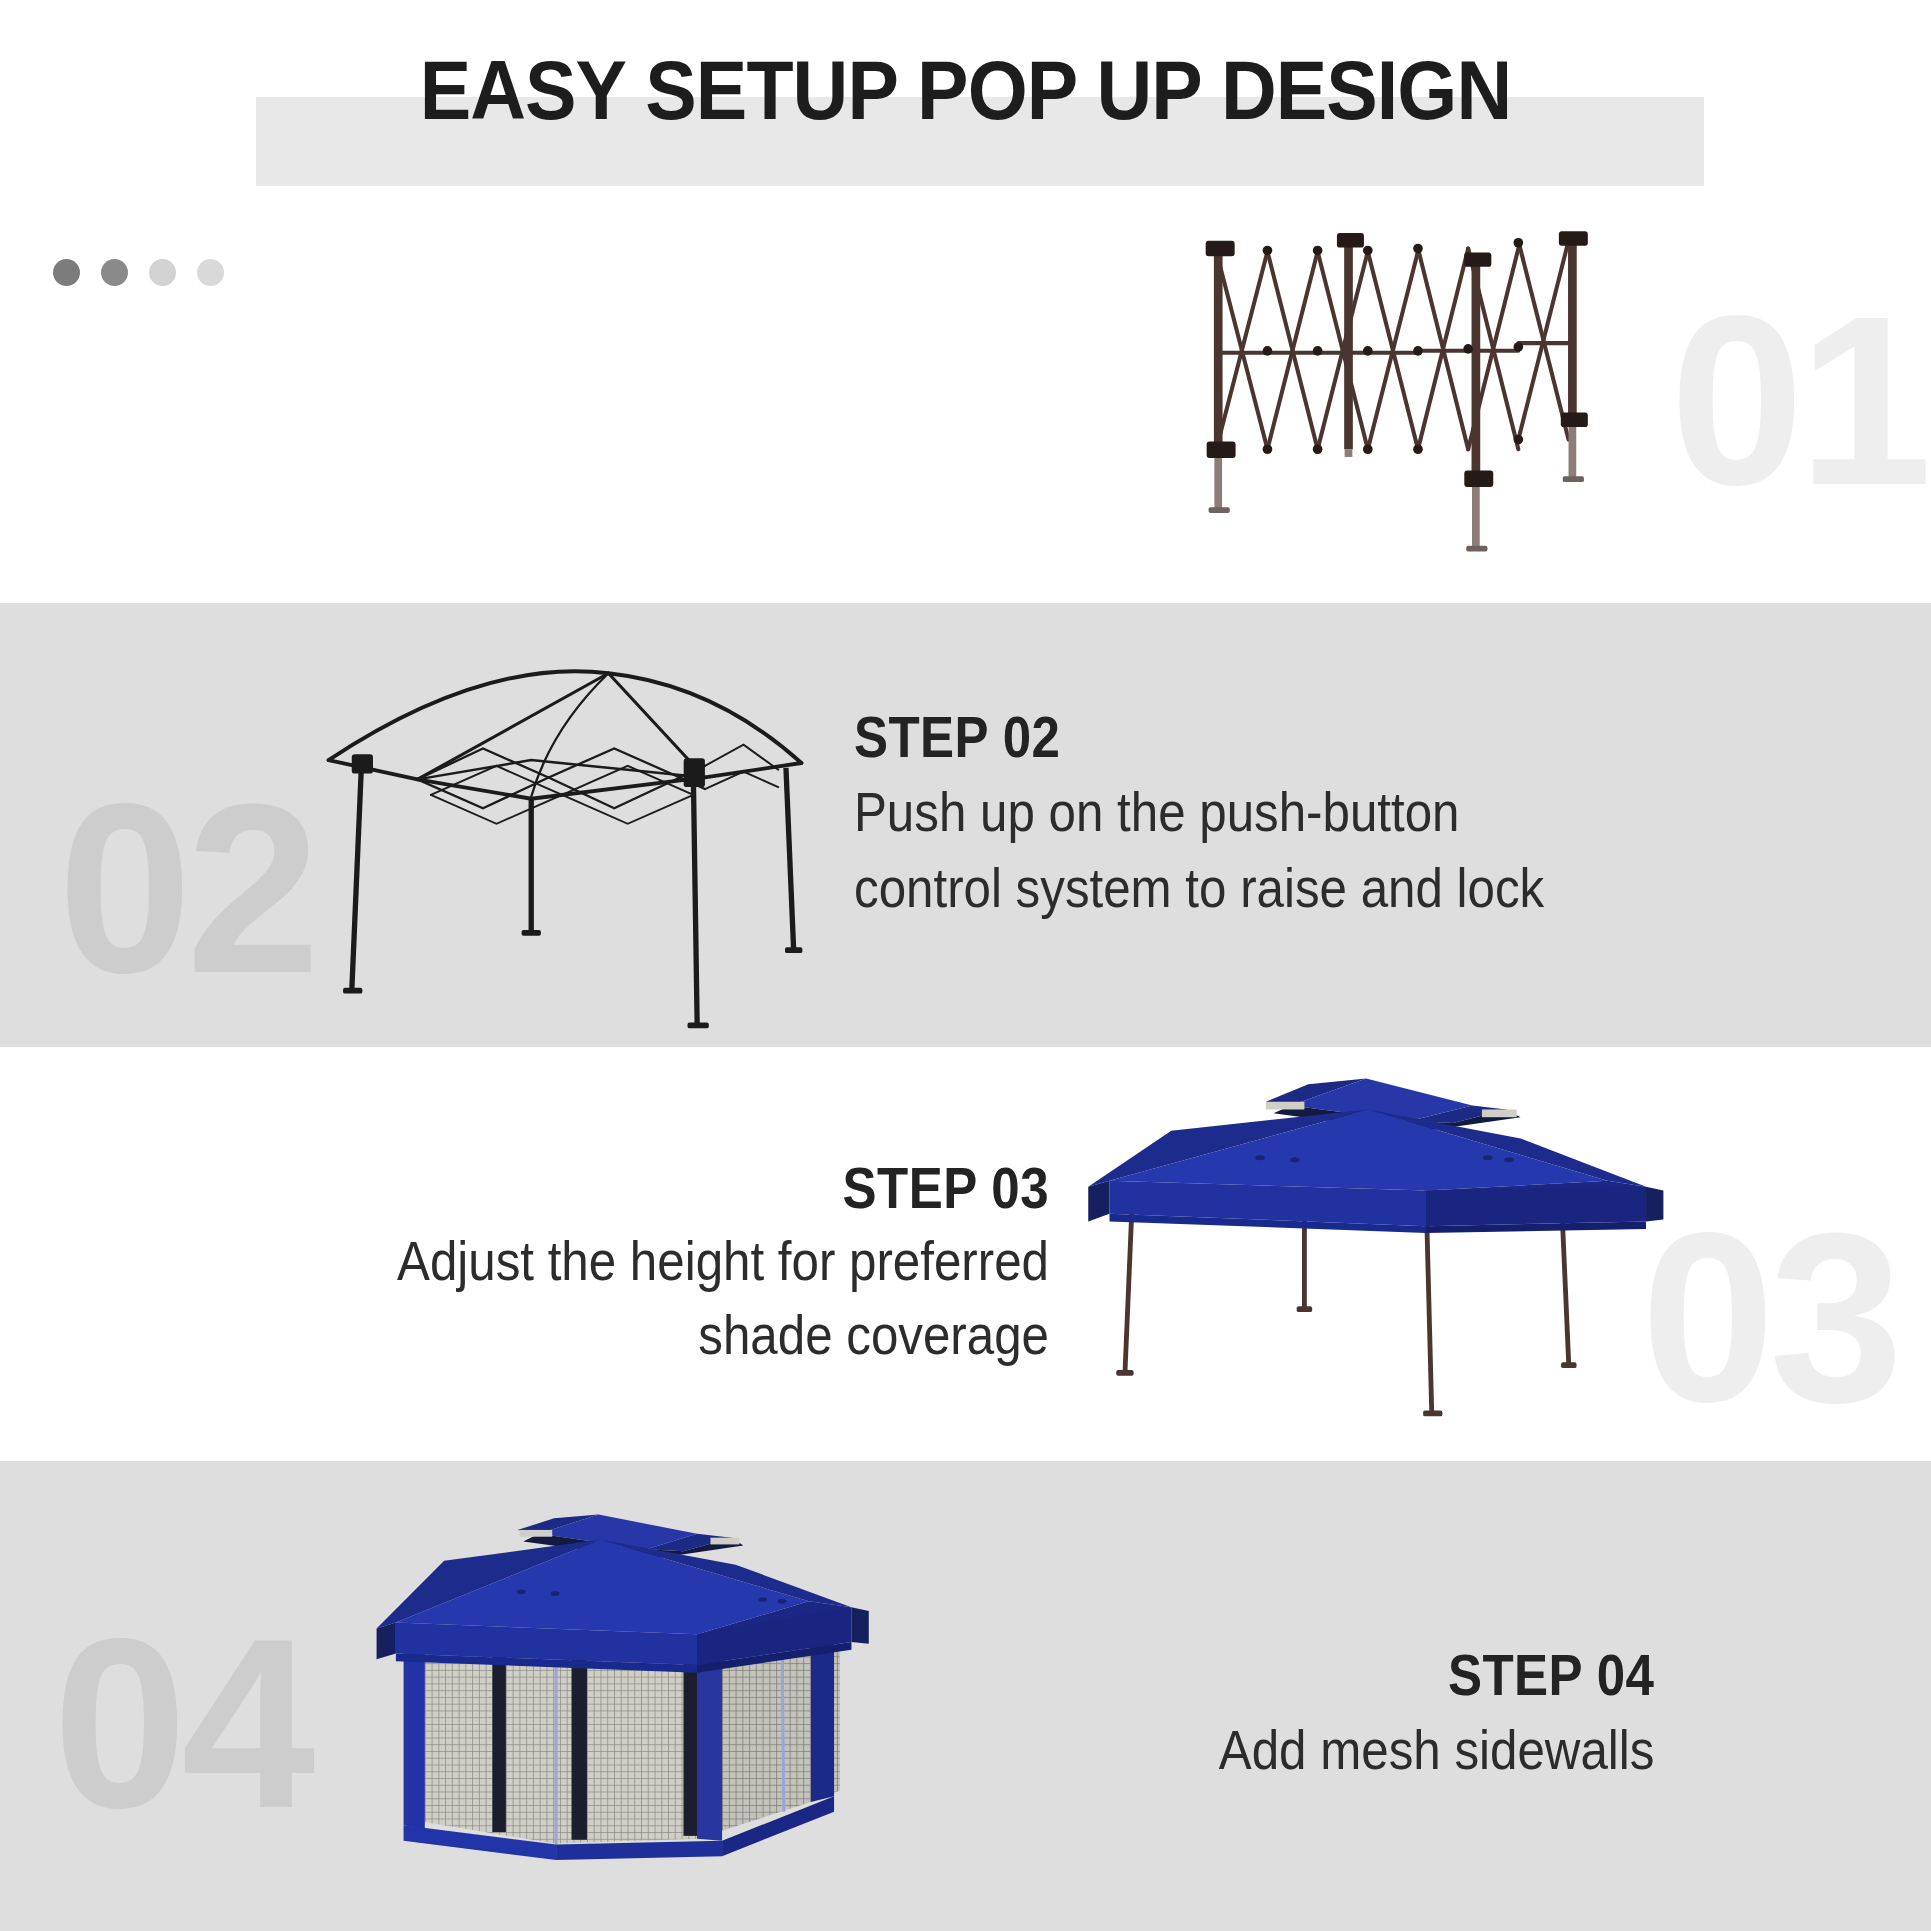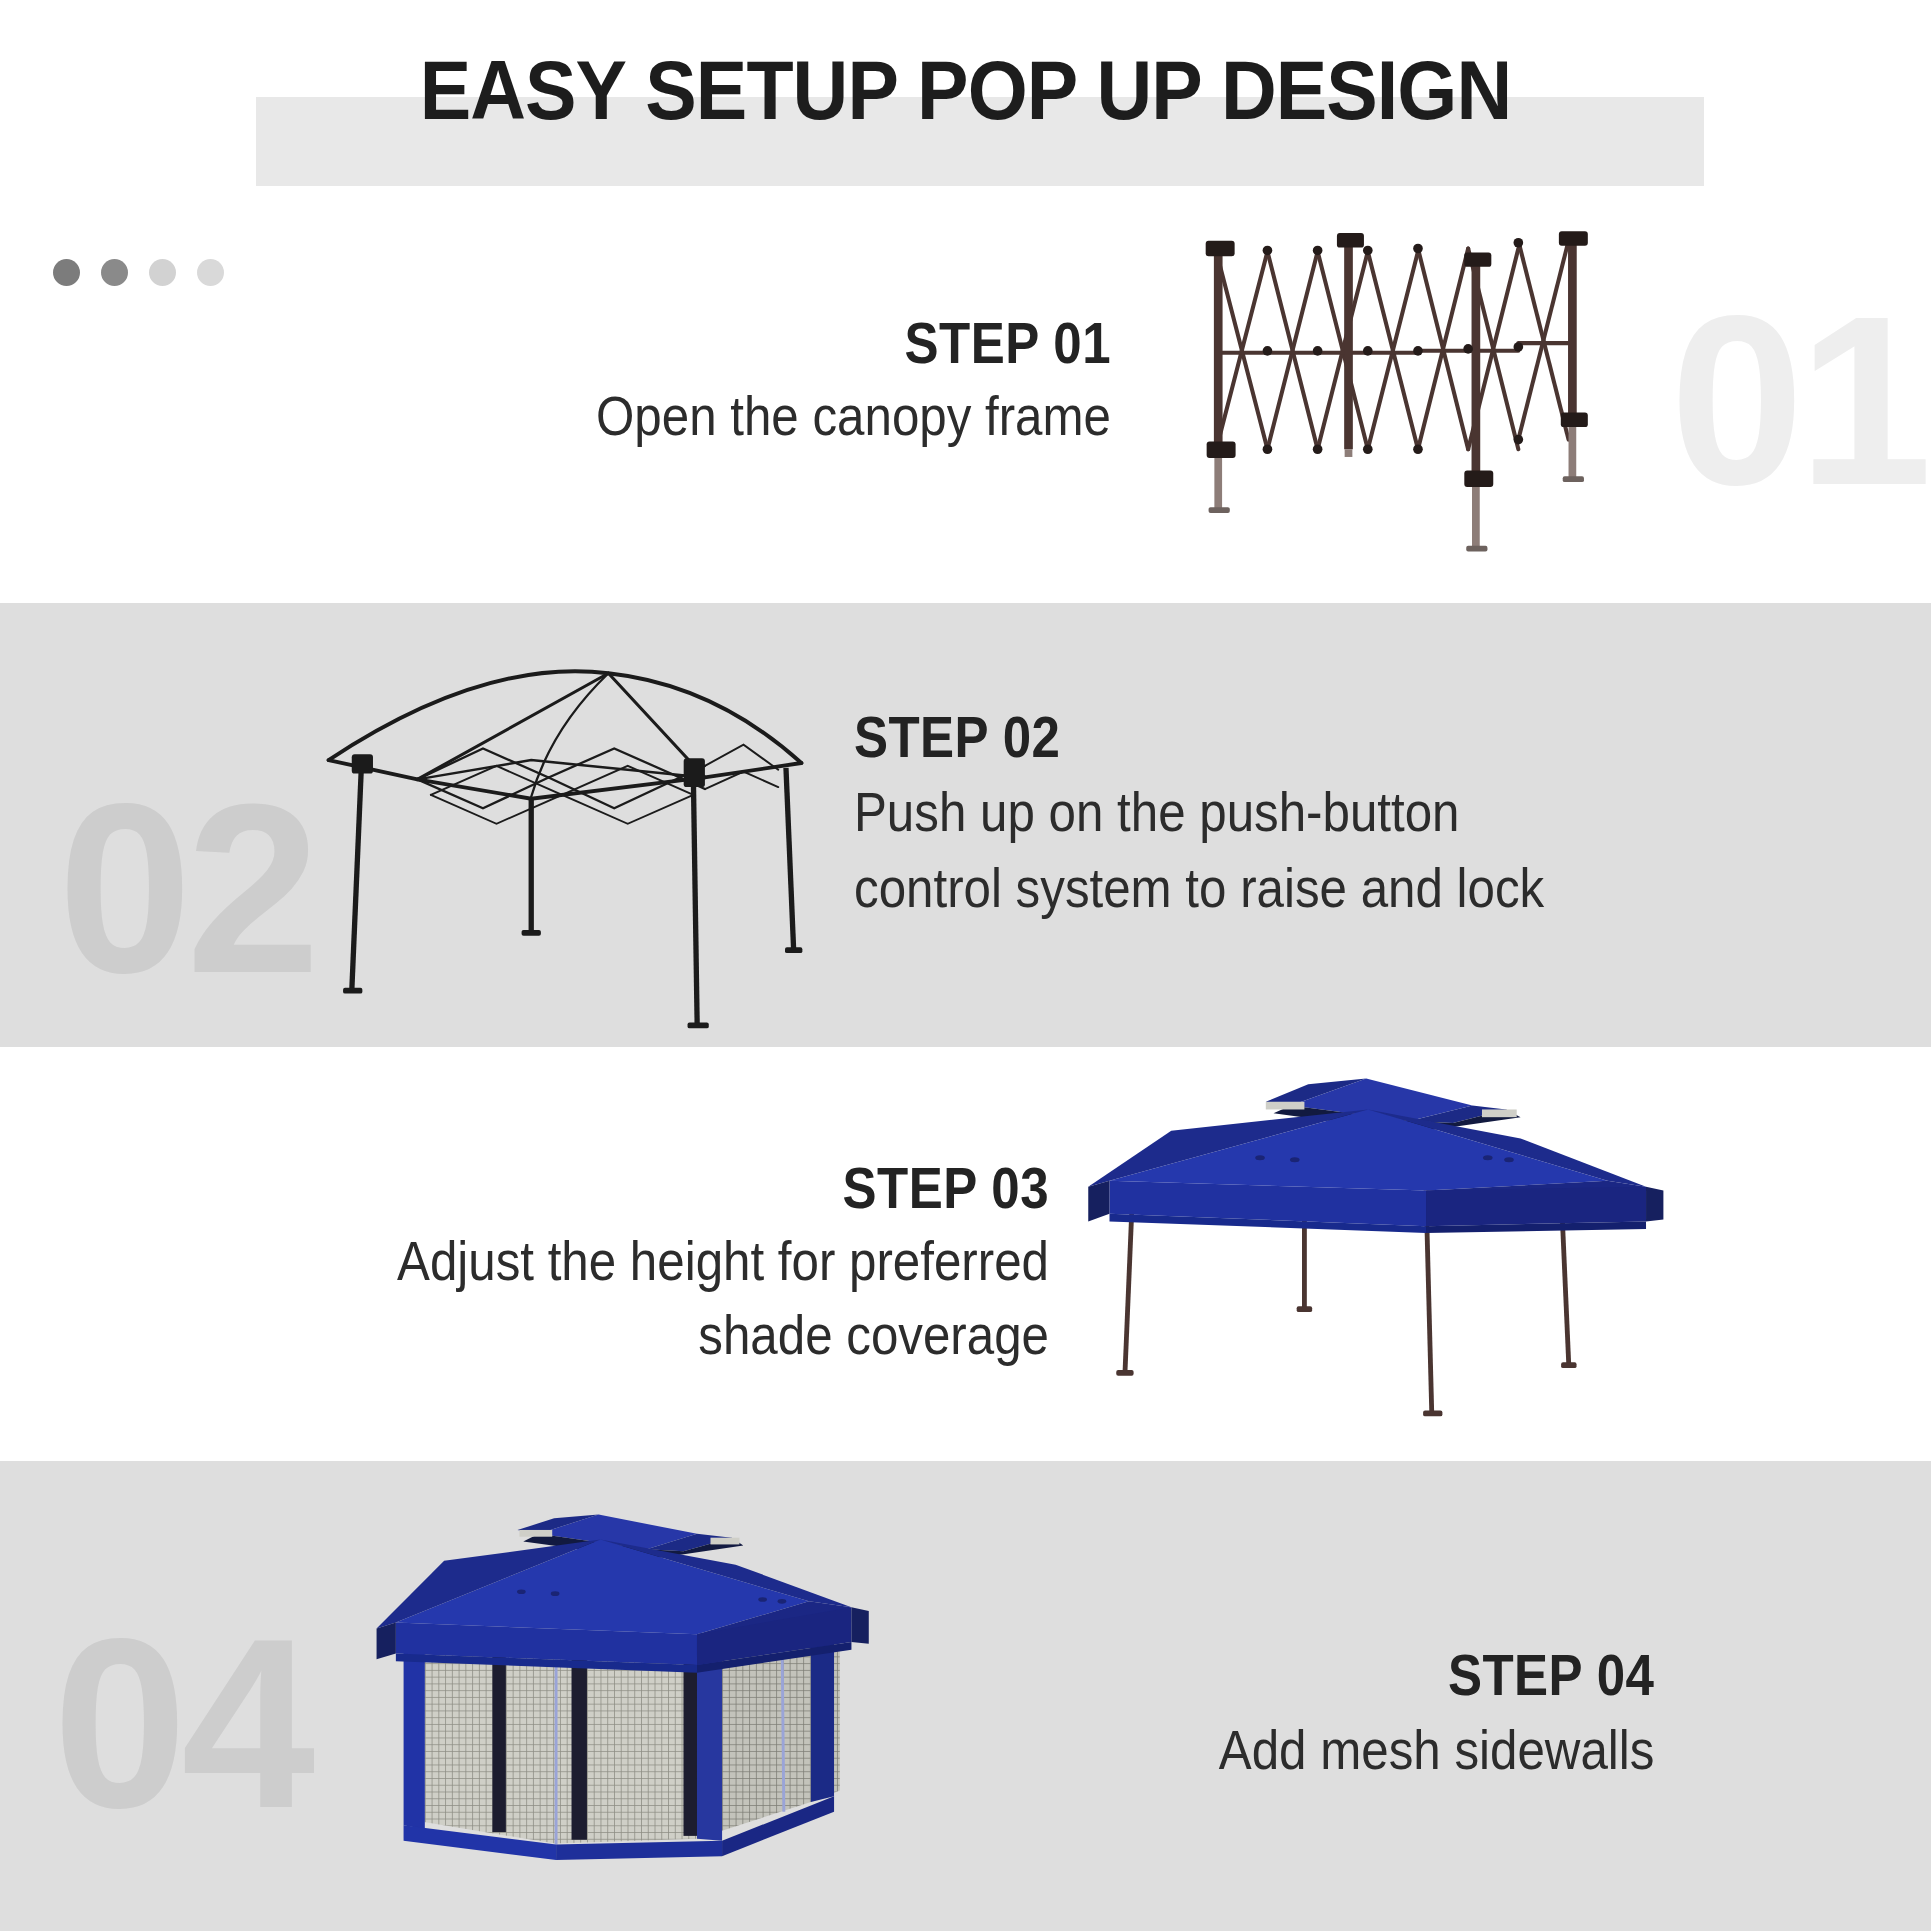--- a/index.html
+++ b/index.html
@@ -140,26 +140,23 @@
     <span class="dot dot-2"></span>
     <span class="dot dot-3"></span>
     <span class="dot dot-4"></span>
   </div>
 
   <div class="band" id="band-02"></div>
   <div class="band" id="band-04"></div>
 
   <div class="wm" id="wm-01">01</div>
   <div class="wm" id="wm-02">02</div>
+  <div class="wm" id="wm-03">03</div>
   <div class="wm" id="wm-04">04</div>
 
-  <div class="step-text" id="text-01">
-    <div class="step-head">STEP 01</div>
-    <div class="step-body">Open the canopy frame</div>
-  </div>
 
   <div class="illus" id="illus-01">
     <svg viewBox="0 0 470 400" xmlns="http://www.w3.org/2000/svg">
       <g stroke="#4a3531" stroke-width="4.2" fill="none" stroke-linecap="round">
 
         <path d="M55 45 L108 250"></path>
           <path d="M108 45 L55 250"></path>
         <path d="M108 45 L160 250"></path>
           <path d="M160 45 L108 250"></path>
         <path d="M55 150 L160 150"></path>

